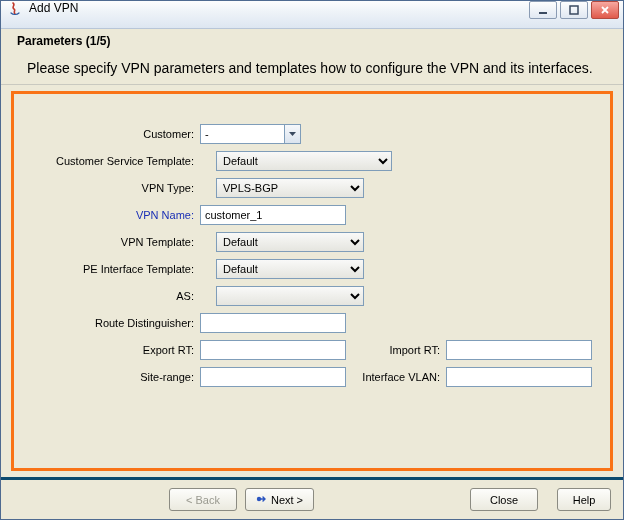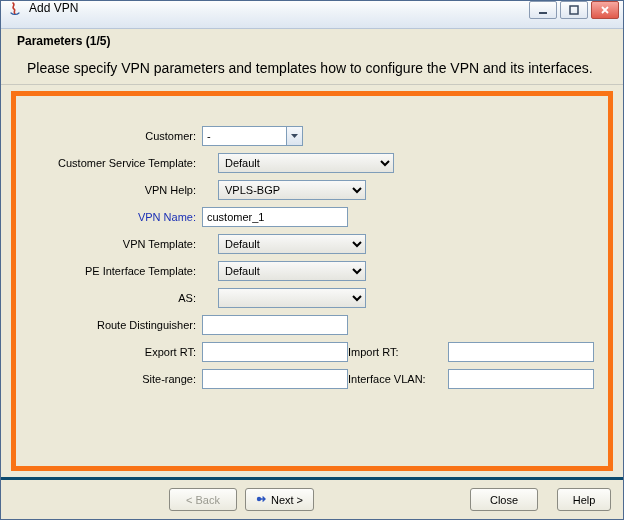--- a/index.html
+++ b/index.html
@@ -57,21 +57,21 @@
   }
   .header .h-title { font-weight: bold; font-size: 12px; }
   .header .h-sub { margin-top: 12px; padding-left: 10px; font-size: 14px; }
 
   .content {
     flex: 1;
     padding: 6px 10px 6px 10px;
     overflow: hidden;
   }
   .panel {
-    border: 5px solid #f97316;
+    border: 3px solid #f97316;
     background: #ece9d8;
     height: 100%;
     padding: 28px 14px 10px 14px;
   }
 
   .row {
     display: flex;
     align-items: center;
     height: 24px;
     margin-bottom: 3px;
@@ -122,21 +122,21 @@
   .select.wide { width: 176px; }
 
   .fieldset-label {
     margin-top: 12px;
     margin-bottom: 6px;
     font-size: 11px;
     padding-left: 2px;
   }
 
   .row2 { display: flex; align-items:center; height: 24px; margin-bottom: 3px; }
-  .lbl2 { width: 100px; padding-right: 6px; white-space: nowrap; }
+  .lbl2 { width: 100px; text-align: right; padding-right: 6px; white-space: nowrap; }
 
   .footer {
     height: 42px;
     border-top: 3px solid #0c4a6e;
     display: flex;
     align-items: center;
     padding: 0 12px;
   }
   .footer .nav { flex:1; display:flex; justify-content:center; gap:8px; }
   .footer .right { display:flex; gap:19px; }
@@ -211,21 +211,21 @@
         <div class="lbl">Customer Service Template:</div>
         <div class="ctrl">
           <select class="select wide">
             <option>Default</option>
           </select>
         </div>
       </div>
 
 
       <div class="row">
-        <div class="lbl">VPN Help:</div>
+        <div class="lbl">VPN Type:</div>
         <div class="ctrl">
           <select class="select">
             <option>VPLS-BGP</option>
           </select>
         </div>
       </div>
 
       <div class="row">
         <div class="lbl req">VPN Name:</div>
         <div class="ctrl">

